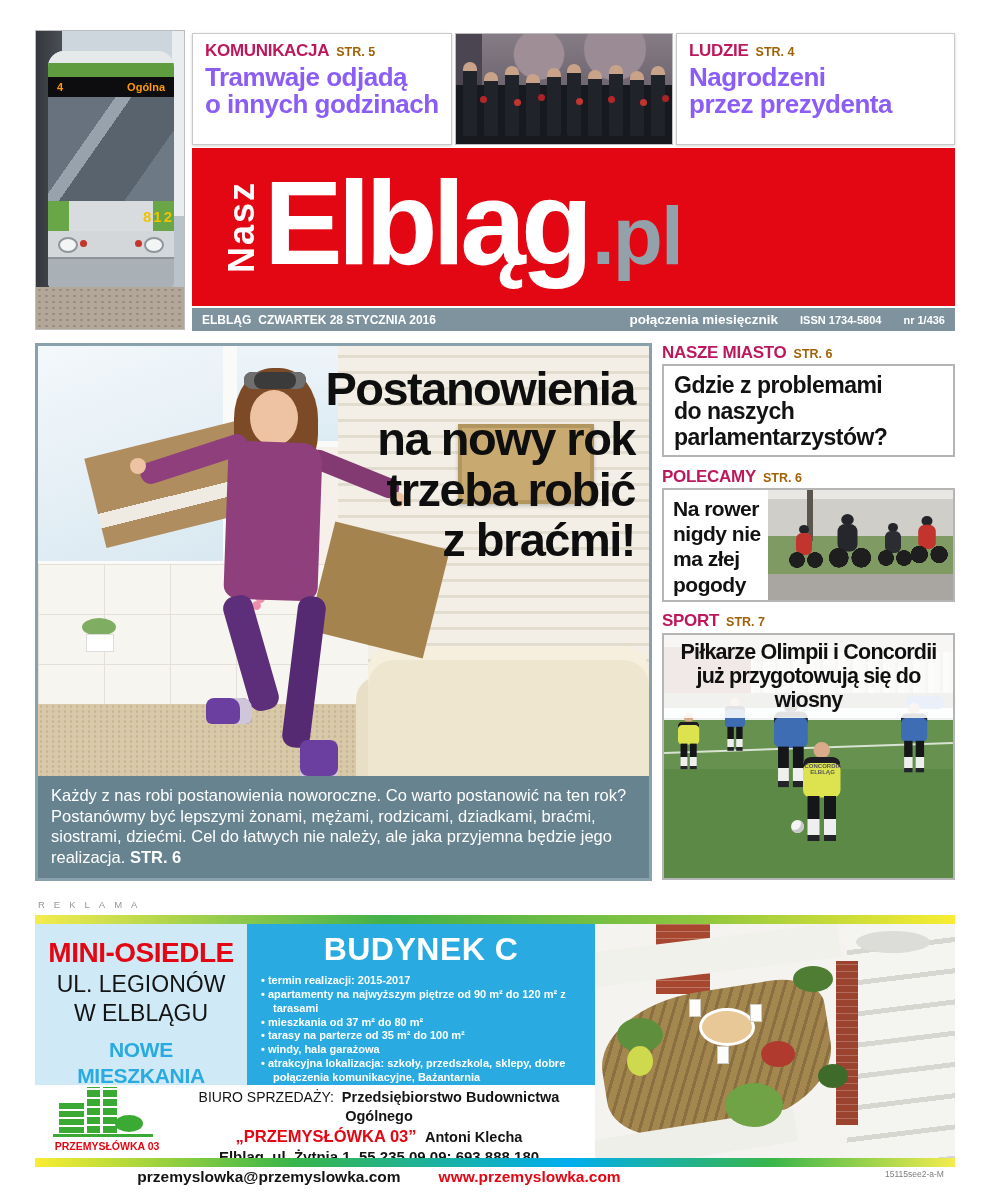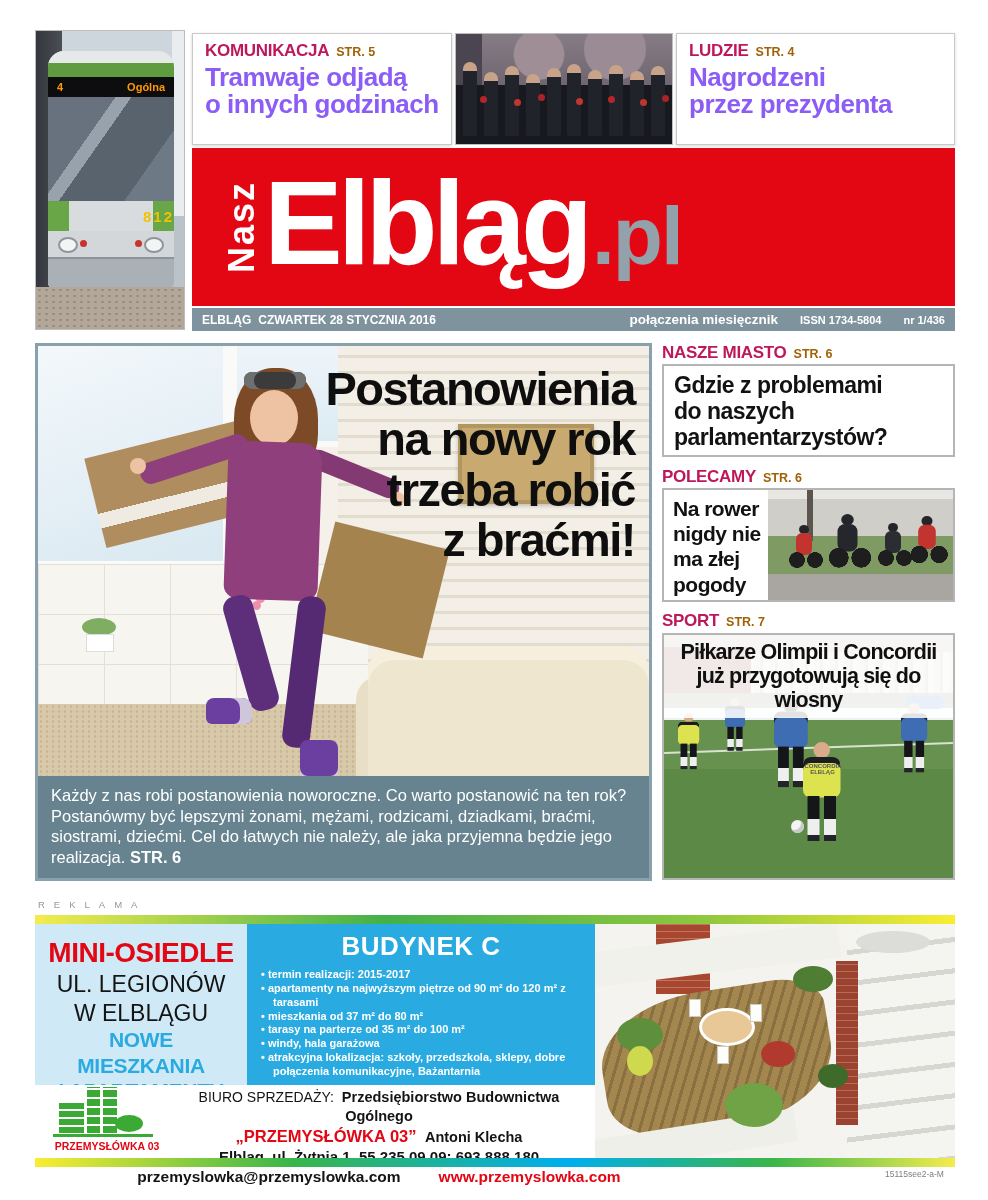--- a/index.html
+++ b/index.html
@@ -164,21 +164,21 @@
   .ad{left:35px;top:915px;width:884px;height:252px;border-radius:29px;}
   .ad-strip-top{left:0;top:0;width:920px;height:9px;background:
       linear-gradient(90deg,#f4ec4e 0%,#43b04a 38%,#8dc63f 72%,#f9ed32 100%);}
   .ad-left{left:0;top:9px;width:212px;height:161px;background:#cfeaf6;text-align:center;
       padding-top:13px;box-sizing:border-box;}
   .ml-title{color:#e30613;font-weight:bold;font-size:28px;letter-spacing:-0.5px;}
   .ml-addr{color:#141414;font-size:23px;line-height:1.18;margin-top:2px;}
   .ml-cyan{color:#29abe2;font-weight:bold;font-size:21px;line-height:1.22;letter-spacing:-0.3px;}
   .ad-mid{left:212px;top:9px;width:348px;height:161px;background:#29abe2;color:#fff;
       padding:7px 14px;box-sizing:border-box;}
-  .bc-title{text-align:center;font-weight:bold;font-size:26px;letter-spacing:0.5px;}
+  .bc-title{text-align:center;font-weight:bold;font-size:32px;letter-spacing:0.5px;}
   .bc-list{list-style:none;margin:6px 0 0;padding:0;font-size:11px;font-weight:bold;line-height:1.26;}
   .bc-list li{padding-left:12px;text-indent:-12px;}
   .bc-list li::before{content:"• ";}
   .ad-img{left:560px;top:9px;width:360px;height:234px;background:#f4f3f0;overflow:hidden;}
   .bi-brick1{left:17%;top:0;width:15%;height:30%;background:#a8472f;
       background-image:repeating-linear-gradient(0deg,transparent 0 6px,rgba(255,255,255,.25) 6px 7px);}
   .bi-right{right:0;top:0;width:30%;height:100%;background:
       repeating-linear-gradient(173deg,#f4f4f1 0 26px,#d7d7d1 26px 31px);}
   .bi-brick2{right:27%;top:16%;width:6%;height:70%;background:#9c4330;
       background-image:repeating-linear-gradient(0deg,transparent 0 6px,rgba(255,255,255,.22) 6px 7px);}
@@ -445,21 +445,21 @@
 
   <div class="abs reklama">REKLAMA</div>
 
   <div class="abs ad">
     <div class="abs ad-strip-top"></div>
 
     <div class="abs ad-left">
       <div class="ml-title">MINI-OSIEDLE</div>
       <div class="ml-addr">UL. LEGIONÓW</div>
       <div class="ml-addr">W ELBLĄGU</div>
-      <div class="ml-cyan" style="margin-top:0">NOWE</div>
+      <div class="ml-cyan" style="margin-top:10px">NOWE</div>
       <div class="ml-cyan">MIESZKANIA</div>
       <div class="ml-cyan">I APARTAMENTY</div>
     </div>
 
     <div class="abs ad-mid">
       <div class="bc-title">BUDYNEK C</div>
       <ul class="bc-list">
         <li>termin realizacji: 2015-2017</li>
         <li>apartamenty na najwyższym piętrze od 90 m² do 120 m² z tarasami</li>
         <li>mieszkania od 37 m² do 80 m²</li>

